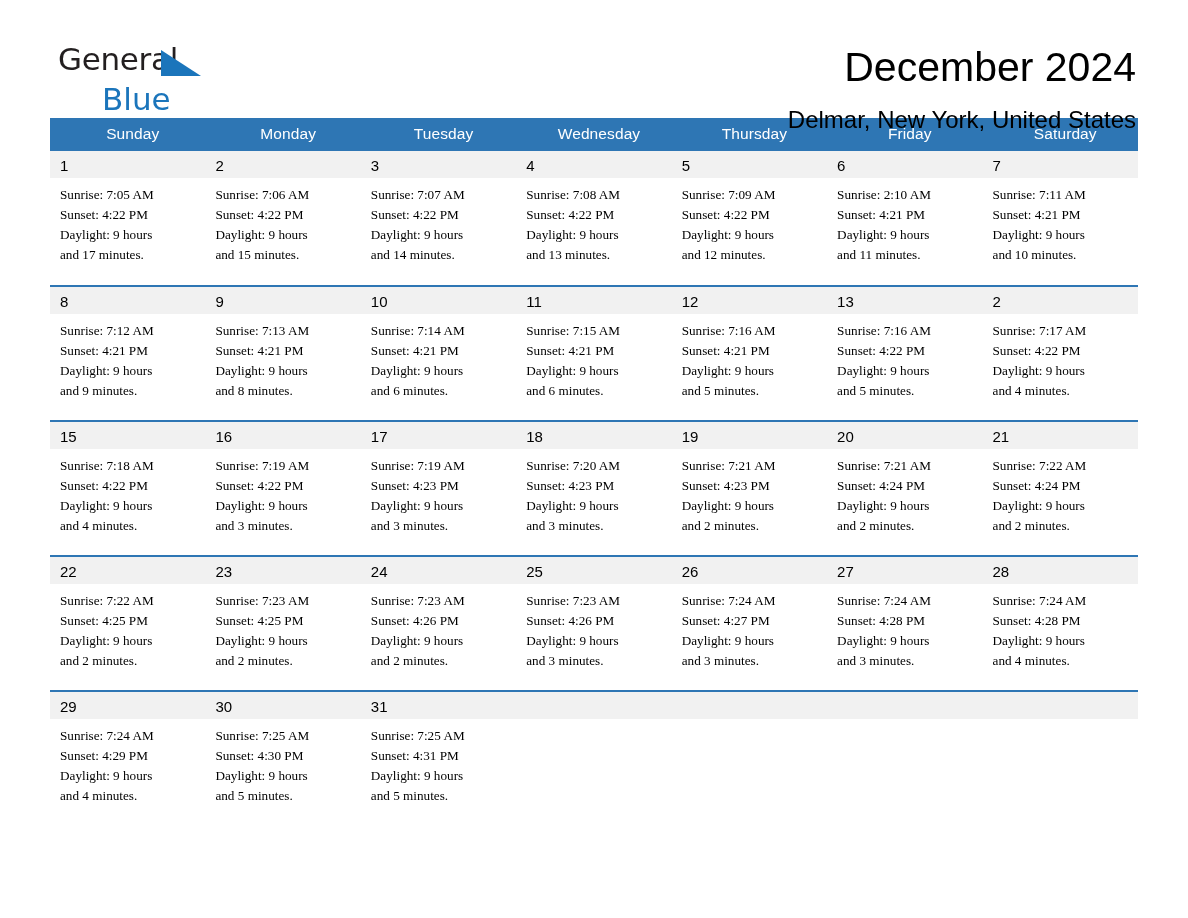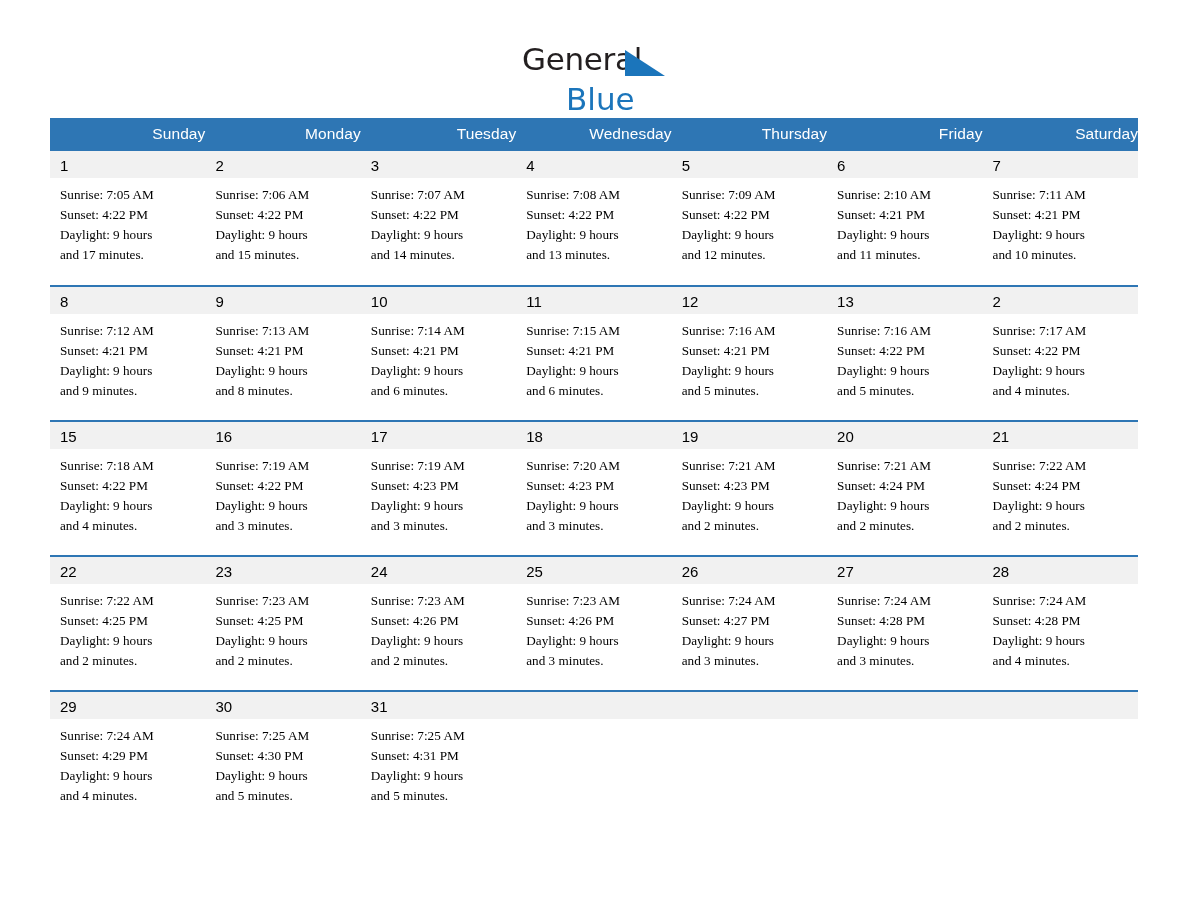--- a/index.html
+++ b/index.html
@@ -19,21 +19,21 @@
     position: relative;
     width: 1188px;
     height: 918px;
     padding: 0;
   }
 
   
   .header {
     display: flex;
     align-items: flex-start;
-    justify-content: center;
+    justify-content: space-between;
     padding: 44px 52px 0 58px;
     height: 118px;
   }
   .logo {
     position: relative;
     width: 150px;
     height: 72px;
     line-height: 1;
   }
   .logo-general {
@@ -88,21 +88,21 @@
     border-collapse: collapse;
     table-layout: fixed;
   }
   .calendar col { width: 155.43px; }
 
   thead th {
     background: #2e76b4;
     color: #ffffff;
     font-size: 15.5px;
     font-weight: 400;
-    text-align: right;
+    text-align: center;
     padding: 7px 0 8px 10px;
     height: 32px;
     vertical-align: middle;
     letter-spacing: 0.1px;
   }
 
   tbody tr.week { }
 
   td.day {
     vertical-align: top;
@@ -136,20 +136,24 @@
 <div class="page">
 
   <div class="header">
 
     <div class="logo">
       <span class="logo-general">General</span>
       <span class="logo-triangle"></span>
       <span class="logo-blue">Blue</span>
     </div>
 
+    <div class="title-block">
+      <div class="cal-title">December 2024</div>
+      <div class="cal-subtitle">Delmar, New York, United States</div>
+    </div>
 
   </div>
 
   <table class="calendar">
     <colgroup>
       <col>
         <col>
         <col>
         <col>
         <col>

